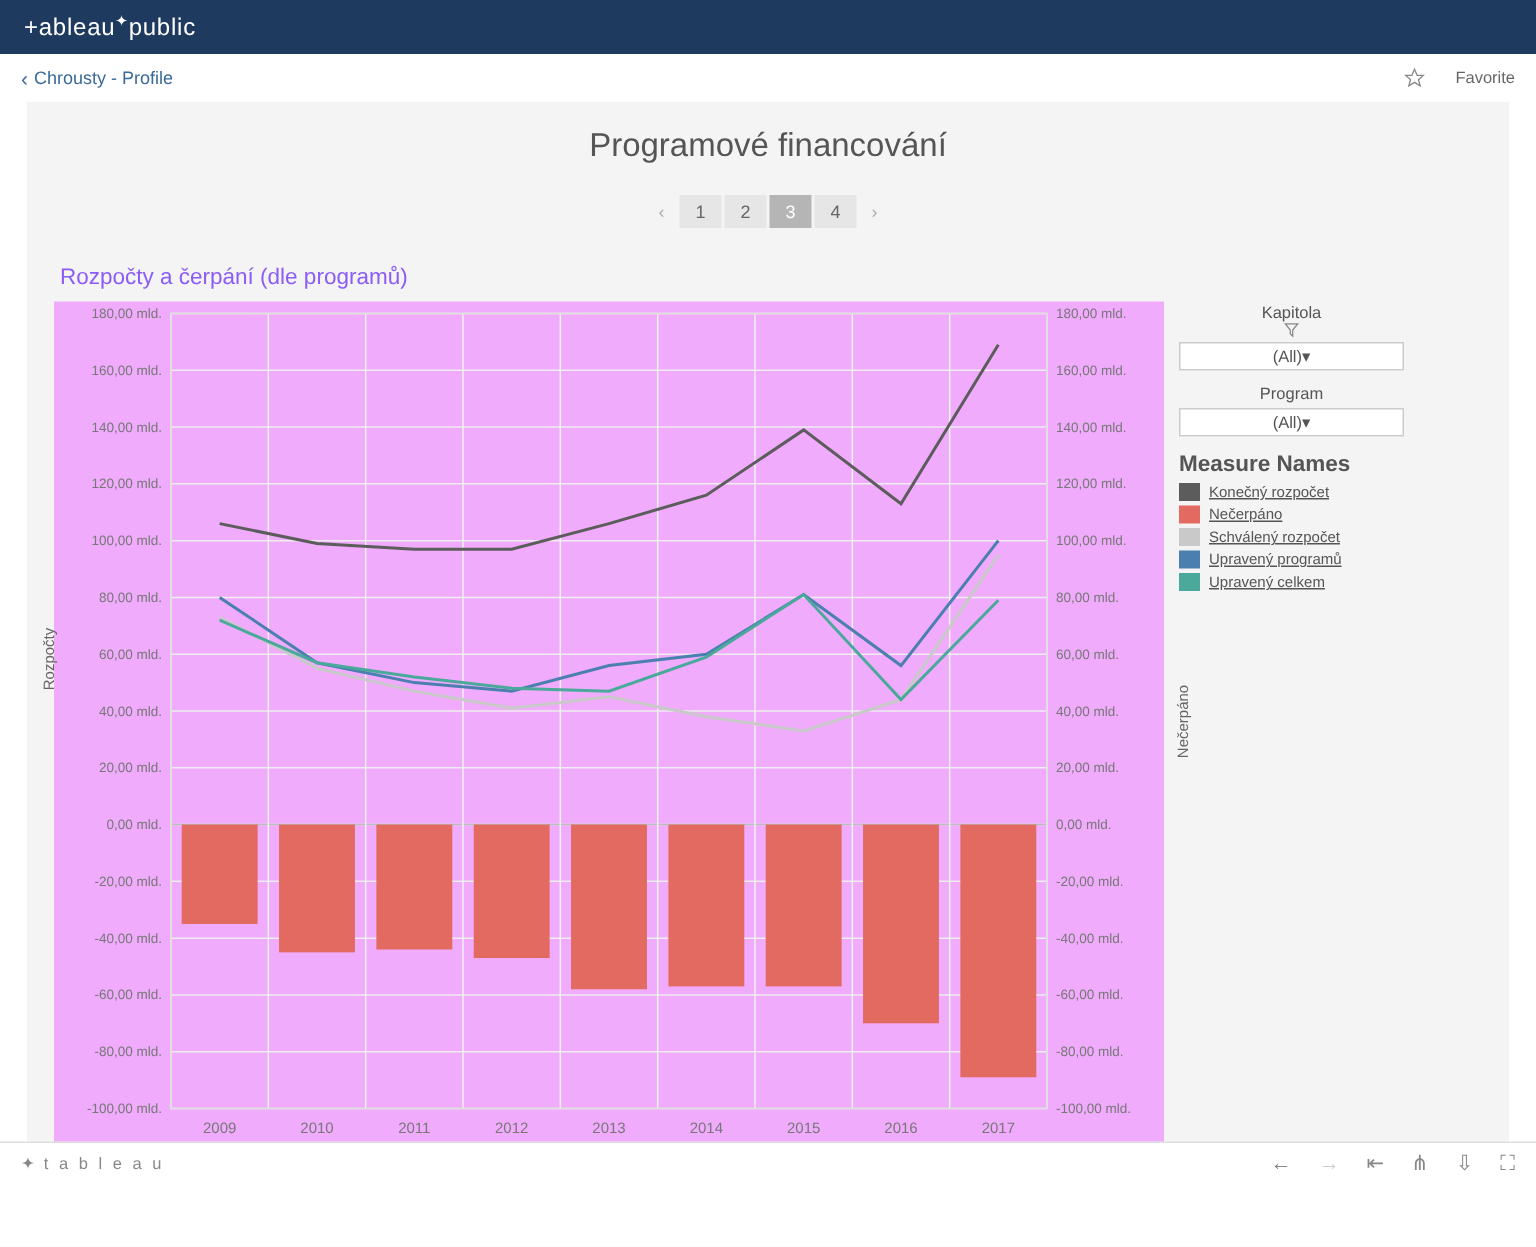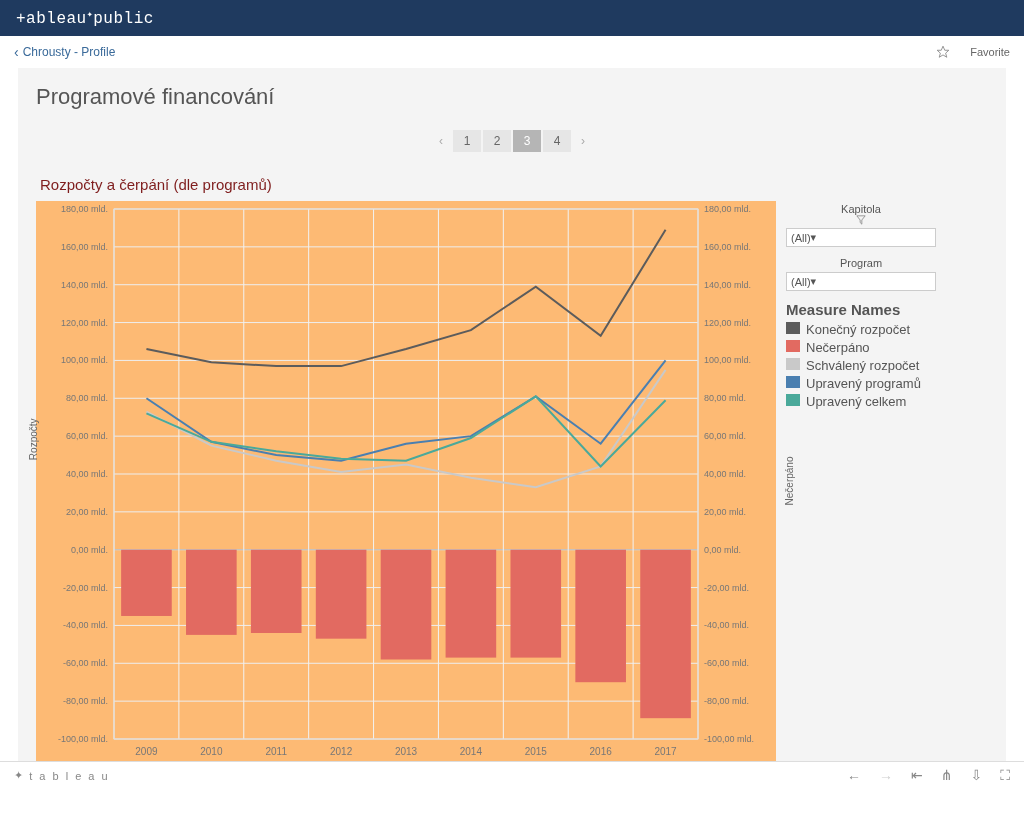--- a/index.html
+++ b/index.html
@@ -1,52 +1,52 @@
 <!DOCTYPE html>
 <html><head>
 <meta charset="utf-8">
 <style>
   * { box-sizing: border-box; margin: 0; padding: 0; }
   body { font-family: "Segoe UI", Arial, sans-serif; background: #fff; color: #333; width: 1024px; }
   
   
   .header { background: #1f3a5f; height: 36px; display: flex; align-items: center; padding: 0 16px; color: #fff; }
-  .logo { font-family: Liberation Mono, monospace; font-size: 16px; letter-spacing: 0.5px; }
+  .logo { font-family: Liberation Sans, sans-serif; font-size: 16px; letter-spacing: 0.5px; }
   .logo-plus { font-size: 10px; vertical-align: super; }
   .nav { margin-left: auto; display: flex; align-items: center; gap: 28px; font-size: 11px; letter-spacing: 1px; font-weight: 600; }
   .nav-item { cursor: pointer; }
   .signin { border: 1px solid #fff; padding: 4px 10px; font-size: 11px; letter-spacing: 1px; font-weight:600; cursor:pointer;}
   .search-icon { width: 18px; height: 18px; cursor: pointer; }
   
   
   .crumbbar { display: flex; align-items: center; padding: 8px 14px; font-size: 12px; color: #3a6a9a; }
   .crumb-caret { margin-right: 4px; font-size: 14px; color: #3a6a9a; }
   .fav { margin-left: auto; color: #666; font-size: 11px; display:flex; align-items:center; gap:20px; cursor:pointer;}
   .fav svg { width:14px; height:14px; }
   
   
   .viz-wrap { margin: 0 18px; background: #f4f4f4; padding: 16px 18px 0 18px; }
-  .viz-title { font-size: 22px; font-weight: 400; color: #555; margin-bottom: 20px; }
+  .viz-title { font-size: 22px; font-weight: 400; color: #555; margin-bottom: 20px; text-align: center; }
   
   
   .pager { display:flex; justify-content:center; gap:2px; margin-bottom: 24px; }
   .pager-btn { width:28px; height:22px; background:#e6e6e6; color:#666; font-size:12px; display:flex; align-items:center; justify-content:center; cursor:pointer; }
   .pager-btn.active { background:#b5b5b5; color:#fff; }
   .pager-arrow { width:20px; height:22px; color:#aaa; display:flex; align-items:center; justify-content:center; cursor:pointer; font-size:12px;}
   
-  .chart-title { font-size: 15px; color:#7f1d1d; margin: 0 0 8px 4px; }
+  .chart-title { font-size: 15px; color:#8b5cf6; margin: 0 0 8px 4px; }
   
   
   .chart-row { display:flex; align-items:flex-start; }
-  .chart-area { background:#fdba74; position:relative; width:740px; height:560px; }
+  .chart-area { background:#f0abfc; position:relative; width:740px; height:560px; }
   .side-panel { width:160px; padding: 2px 0 0 10px; font-size:11px; color:#555; }
   .side-label { font-size:11px; margin-bottom:3px; display:flex; justify-content:space-between; align-items:center;flex-direction:column;}
-  .side-sel { background:#fff; border:1px solid #ccc; font-size:11px; padding:2px 4px; display:flex; justify-content:flex-start; align-items:center; margin-bottom:10px; cursor:pointer;}
+  .side-sel { background:#fff; border:1px solid #ccc; font-size:11px; padding:2px 4px; display:flex; justify-content:center; align-items:center; margin-bottom:10px; cursor:pointer;}
   .legend-title { font-size:15px; font-weight:700; margin-bottom:4px; }
-  .legend-item { display:flex; align-items:flex-start; gap:6px; font-size:13px; margin-bottom:3px; }
+  .legend-item { display:flex; align-items:flex-end; gap:6px; font-size:10px; margin-bottom:3px;text-decoration:underline; }
   .legend-sw { width:14px; height:12px; }
   
   
   .toolbar { height:28px; border-top:1px solid #ddd; display:flex; align-items:center; padding:0 14px; margin-top:0; }
   .tb-logo { font-size:11px; color:#888; letter-spacing:2px; display:flex; align-items:center; gap:4px;}
   .tb-icons { margin-left:auto; display:flex; gap:18px; color:#888; }
   .tb-icons span { cursor:pointer; font-size:14px; }
   
   .axis-label-left { position:absolute; left:-8px; top:50%; transform: rotate(-90deg) translateX(50%); transform-origin: left top; font-size:10px; color:#666; }
   .axis-label-right { position:absolute; right:-8px; top:50%; transform: rotate(-90deg) translateX(50%); transform-origin: right top; font-size:10px; color:#666; }

